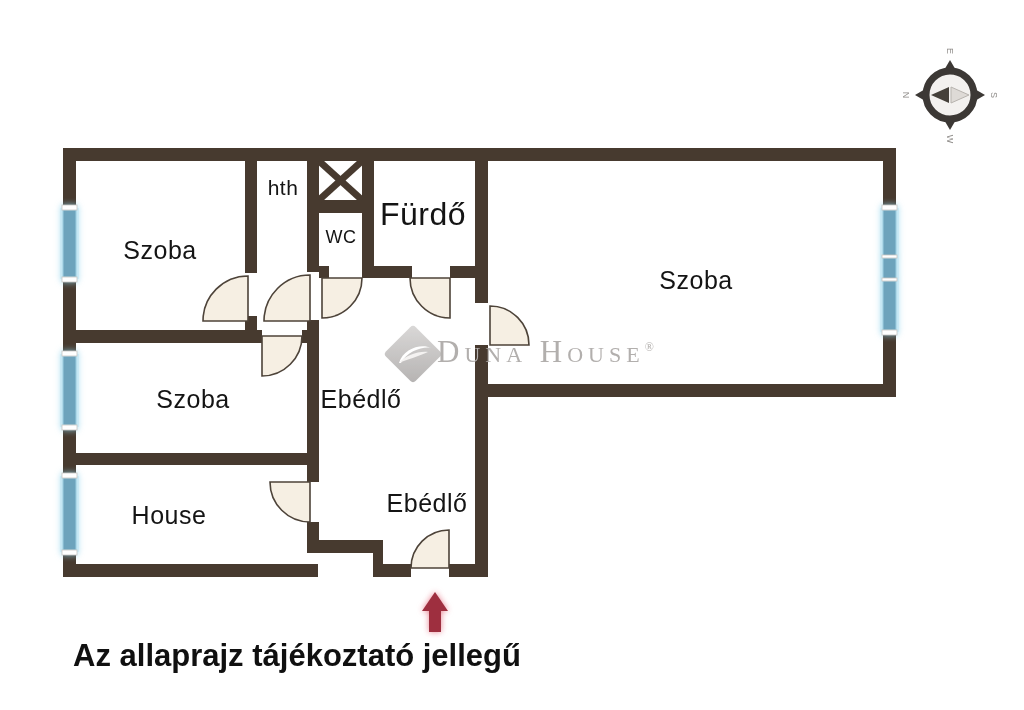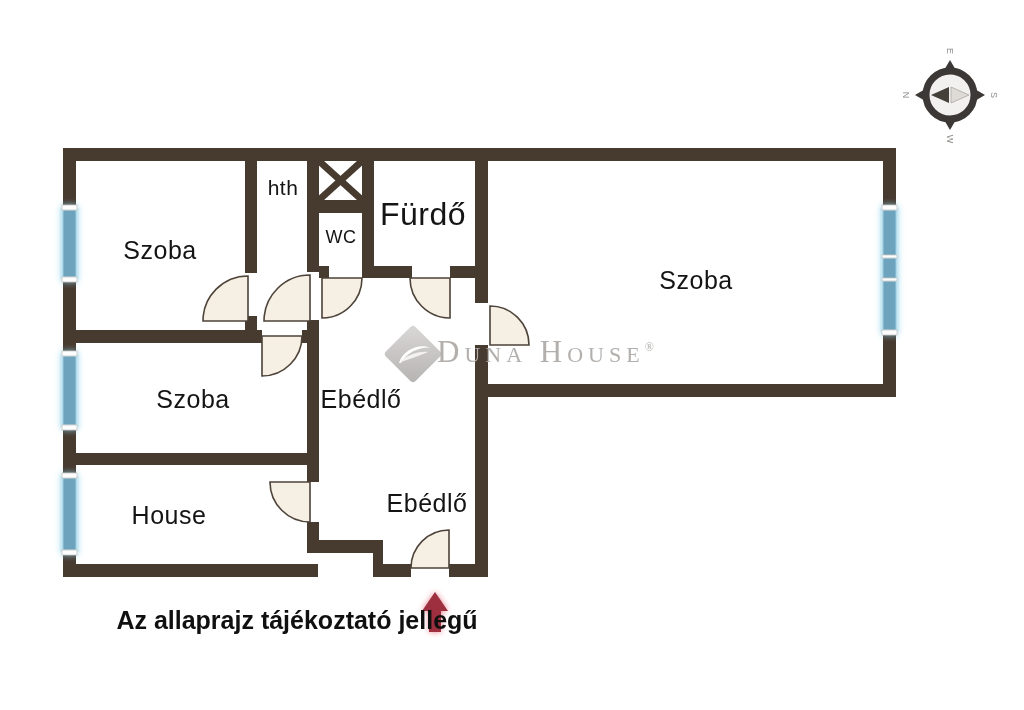--- a/index.html
+++ b/index.html
@@ -30,22 +30,22 @@
   .lbl-konyha{left:169px;top:515px;}
   .lbl-eloter{left:427px;top:503px;}
   .watermark-text{
     position:absolute;left:437px;top:352px;transform:translateY(-50%);
     font-family:Liberation Serif, serif;font-variant:small-caps;
     font-size:31px;letter-spacing:5px;color:var(--watermark,#b2afad);
     white-space:nowrap;
   }
   .watermark-text sup{font-size:12px;letter-spacing:0;}
   .disclaimer{
-    position:absolute;left:297px;top:620px;transform:translate(-50%,-50%);
-    font-weight:bold;font-size:25px;color:#101010;white-space:nowrap;
+    position:absolute;left:297px;top:656px;transform:translate(-50%,-50%);
+    font-weight:bold;font-size:31px;color:#101010;white-space:nowrap;
   }
   .arrow-group{filter:drop-shadow(0 0 3px rgba(226,90,110,.75));}
   .windows-group{filter:drop-shadow(0 0 3px rgba(140,210,235,.8));}
   .compass-letter{font-family:"Liberation Sans",sans-serif;font-size:9px;fill:#8f8c89;}
 </style>
 </head>
 <body>
 
 <div class="canvas">
 

